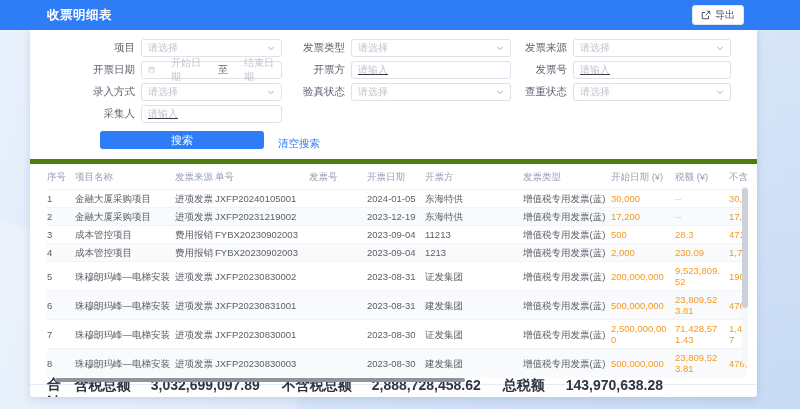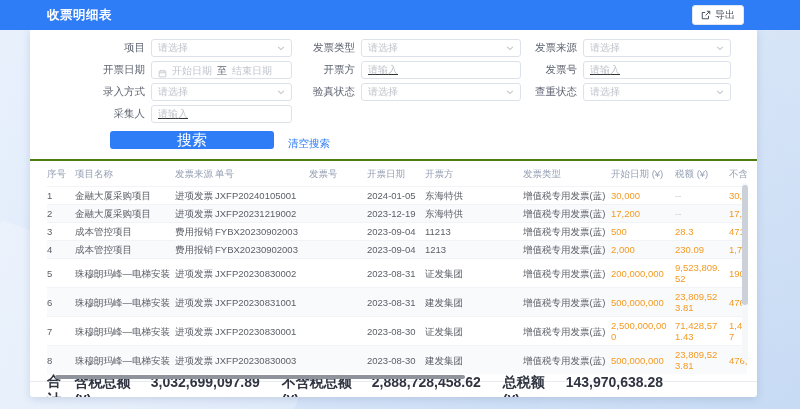--- a/index.html
+++ b/index.html
@@ -20,36 +20,36 @@
   .export-btn { margin-left:auto; display:flex; align-items:center; gap:4px; background:#fff;
     border:1px solid #e2e6ee; border-radius:3px; height:20px; padding:0 8px; font-size:10px;
     color:#4a5160; cursor:pointer; }
   .export-btn svg { display:block; }
 
   
   .card { position:absolute; left:30px; top:30px; width:727px; height:367px; background:#fff;
     border-radius:0 0 3px 3px; box-shadow:0 2px 8px rgba(60,90,140,.18); z-index:2; overflow:hidden; }
 
   
-  .filters { padding:7px 26px 5px 45px; border-bottom:2px solid #4d7c0f; }
+  .filters { padding:7px 26px 5px 35px; border-bottom:5px solid #4d7c0f; }
   .frow { display:grid; grid-template-columns:225px 222px 1fr; align-items:center; height:21px;
     margin-bottom:1px; }
   .field { display:flex; align-items:center; }
   .field label { font-size:10.5px; color:#5f6572; text-align:right; margin-right:6px; flex:none; }
   .lbl-w1 label { width:70px; } .lbl-w2 label { width:55px; }
   .ctrl { height:18px; border:1px solid #dde1e9; border-radius:3px; background:#fff;
     display:flex; align-items:center; padding:0 6px; font-size:10px; color:#c0c4cc; }
   .w1 { width:141px; } .w2 { width:160px; } .w3 { flex:1; }
   .sel { justify-content:space-between; cursor:pointer; }
   input.ctrl { color:#333;text-decoration:underline; } input.ctrl::placeholder { color:#c0c4cc; }
-  .daterange { gap:5px;align-items:flex-end; }
+  .daterange { gap:16px; }
   .daterange .sep { color:#5f6572; }
   .actions { display:flex; align-items:center; margin:5px 0 3px 35px; }
   .btn-search { width:164px; height:18px; background:#2e7cf6; color:#fff; border:none;
-    border-radius:3px; font-size:15px; cursor:pointer; }
+    border-radius:3px; font-size:11px; cursor:pointer; }
   .btn-clear { margin-left:14px; font-size:10.5px; color:#2e7cf6; text-decoration:none; cursor:pointer;margin-top:8px; }
 
   
   .table-wrap { position:relative; margin:2px 10px 0 17px; }
   .table-clip { width:700px; overflow:hidden; }
   table { border-collapse:collapse; table-layout:fixed; width:757px; font-size:9.5px; }
   col.c0{width:28px} col.c1{width:100px} col.c2{width:40px} col.c3{width:94px} col.c4{width:58px}
   col.c5{width:58px} col.c6{width:98px} col.c7{width:88px} col.c8{width:64px} col.c9{width:54px}
   col.c10{width:75px}
   th { text-align:left; font-weight:normal; color:#96a0b4; padding:5px 4px 5px 0;

